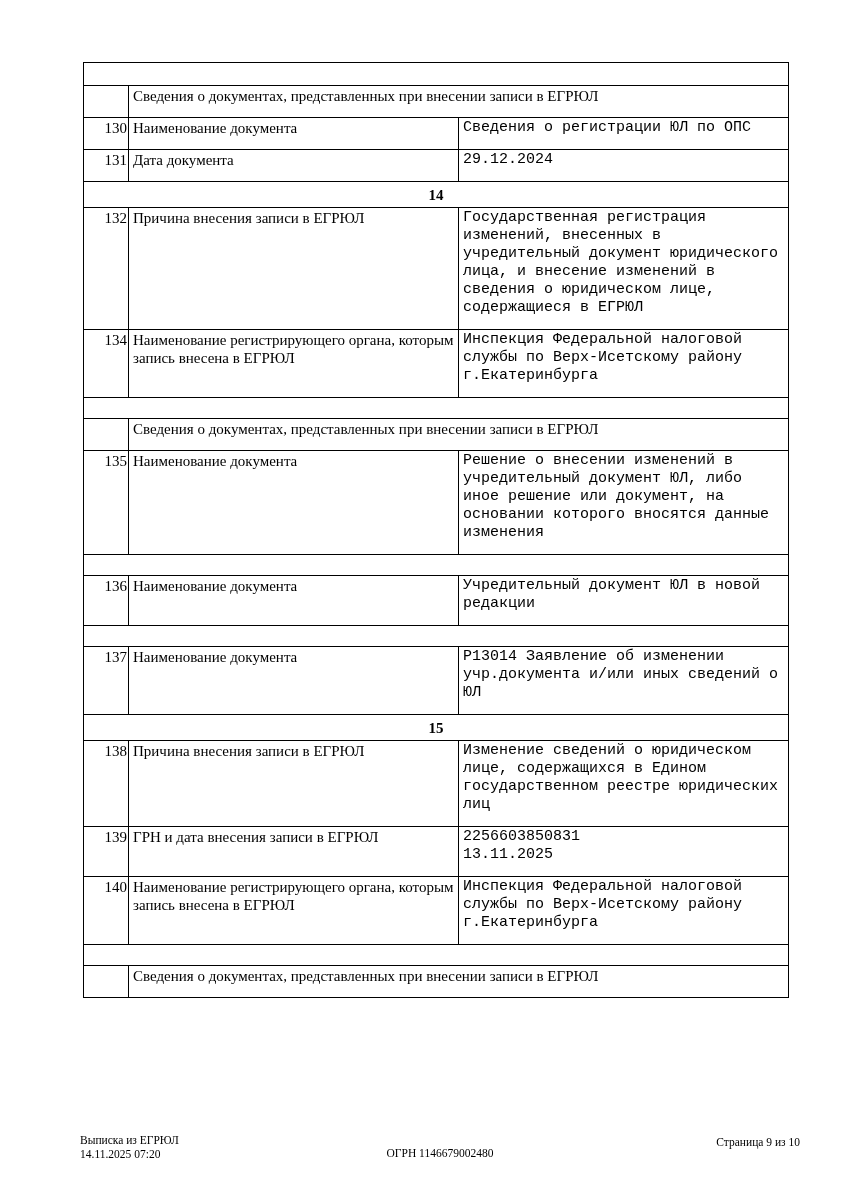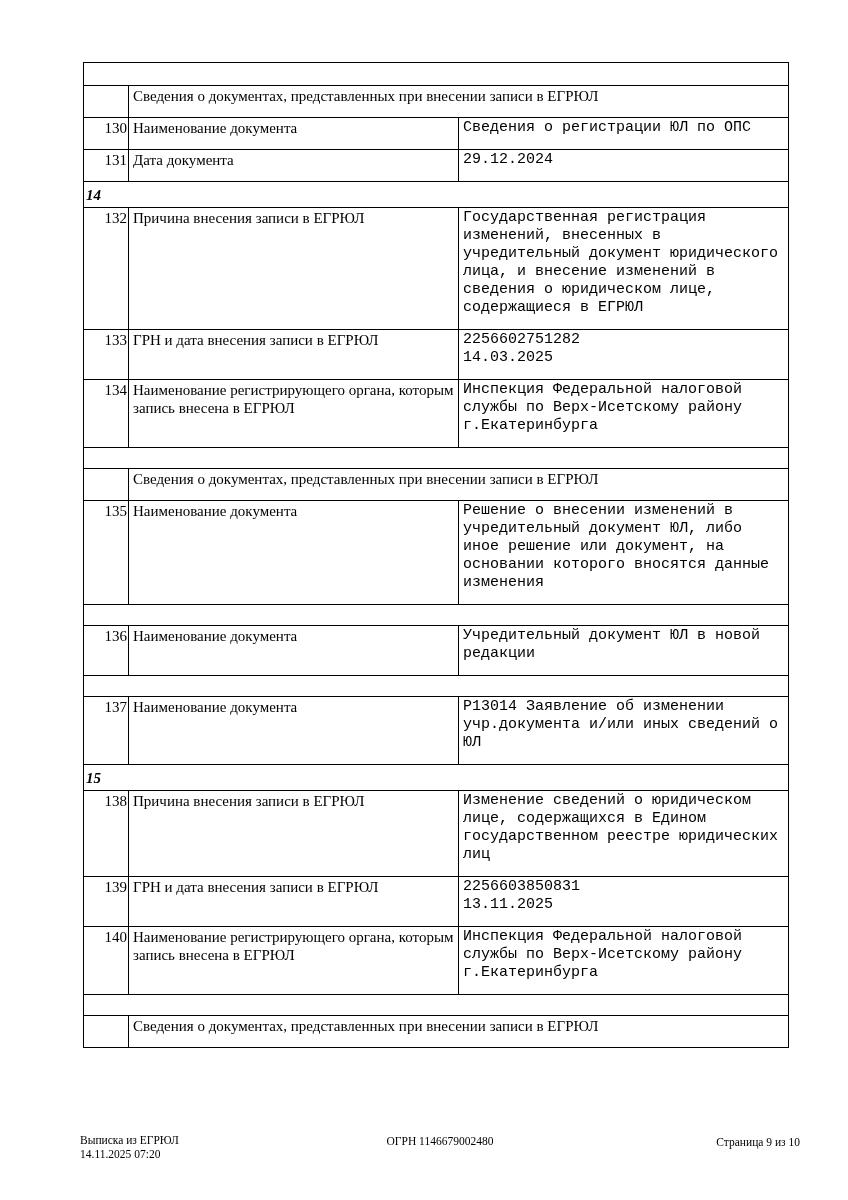--- a/index.html
+++ b/index.html
@@ -29,44 +29,43 @@
     word-wrap: break-word;
   }
   td.num {
     text-align: right;
     padding: 1px 1px 2px 1px;
   }
   td.value { white-space: pre-line; font-family: Liberation Mono, monospace; }
   tr.spacer td { height: 21px; padding: 0; }
   tr.first-spacer td { height: 23px; }
   td.group {
-    text-align: left;
+    text-align: center;
     font-weight: bold;
     vertical-align: middle;
     height: 26px;
     padding: 2px;
-    font-style: italic;
   }
   .footer {
     position: absolute;
     left: 80px;
     top: 1134px;
     width: 720px;
     font-size: 11.5px;
     line-height: 1.18;
   }
   .footer-left {
     position: absolute;
     left: 0; top: 0;
     text-align: left;
   }
   .footer-center {
     position: absolute;
     left: 0; right: 0;
-    top: 1px;
+    top: 13px;
     text-align: center;
   }
   .footer-right {
     position: absolute;
     right: 0;
     top: 2px;
     text-align: left;
   }
 </style>
 </head>
@@ -96,26 +95,20 @@
         <td class="label" colspan="1">Дата документа</td>
         <td class="value" colspan="1">29.12.2024</td>
       </tr>
       <tr>
         <td class="group" colspan="3">14</td>
       </tr>
       <tr>
         <td class="num" colspan="1">132</td>
         <td class="label" colspan="1">Причина внесения записи в ЕГРЮЛ</td>
         <td class="value" colspan="1">Государственная регистрация изменений, внесенных в учредительный документ юридического лица, и внесение изменений в сведения о юридическом лице, содержащиеся в ЕГРЮЛ</td>
-      </tr>
-      <tr>
-        <td class="num" colspan="1">133</td>
-        <td class="label" colspan="1">ГРН и дата внесения записи в ЕГРЮЛ</td>
-        <td class="value" colspan="1">2256602751282
-14.03.2025</td>
       </tr>
       <tr>
         <td class="num" colspan="1">134</td>
         <td class="label" colspan="1">Наименование регистрирующего органа, которым запись внесена в ЕГРЮЛ</td>
         <td class="value" colspan="1">Инспекция Федеральной налоговой службы по Верх-Исетскому району г.Екатеринбурга</td>
       </tr>
       <tr class="spacer">
         <td colspan="3"></td>
       </tr>
       <tr>

